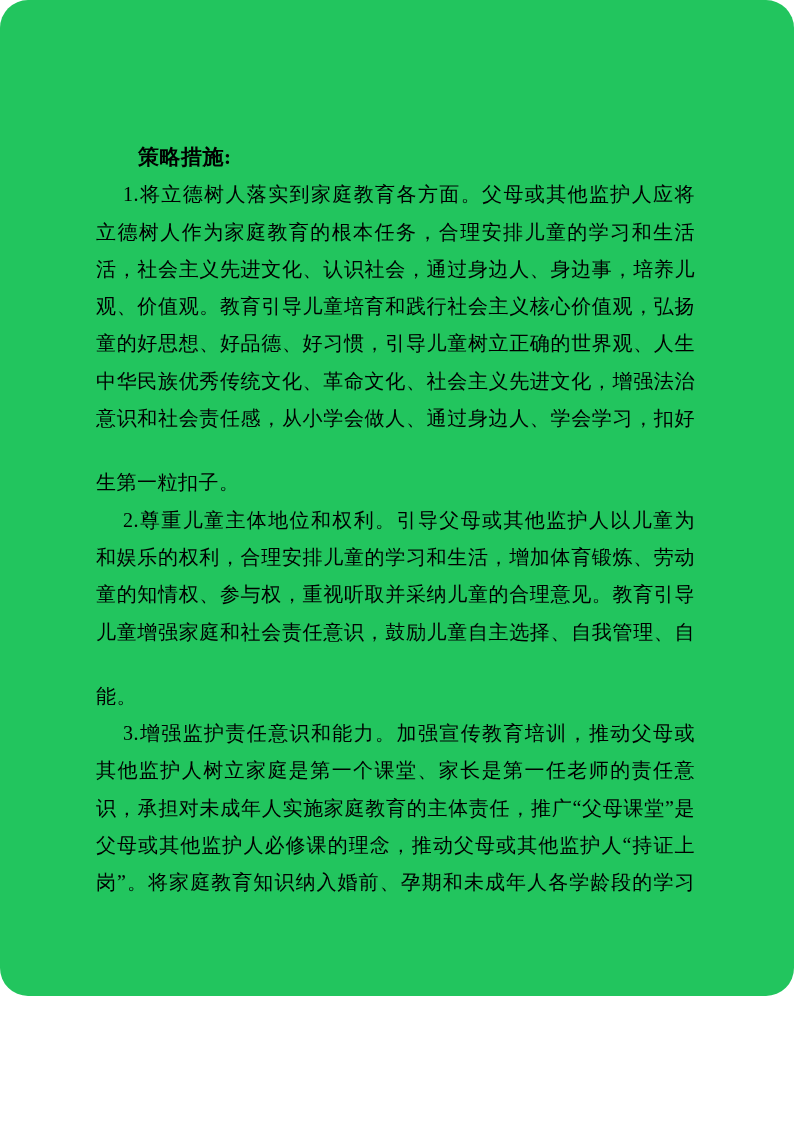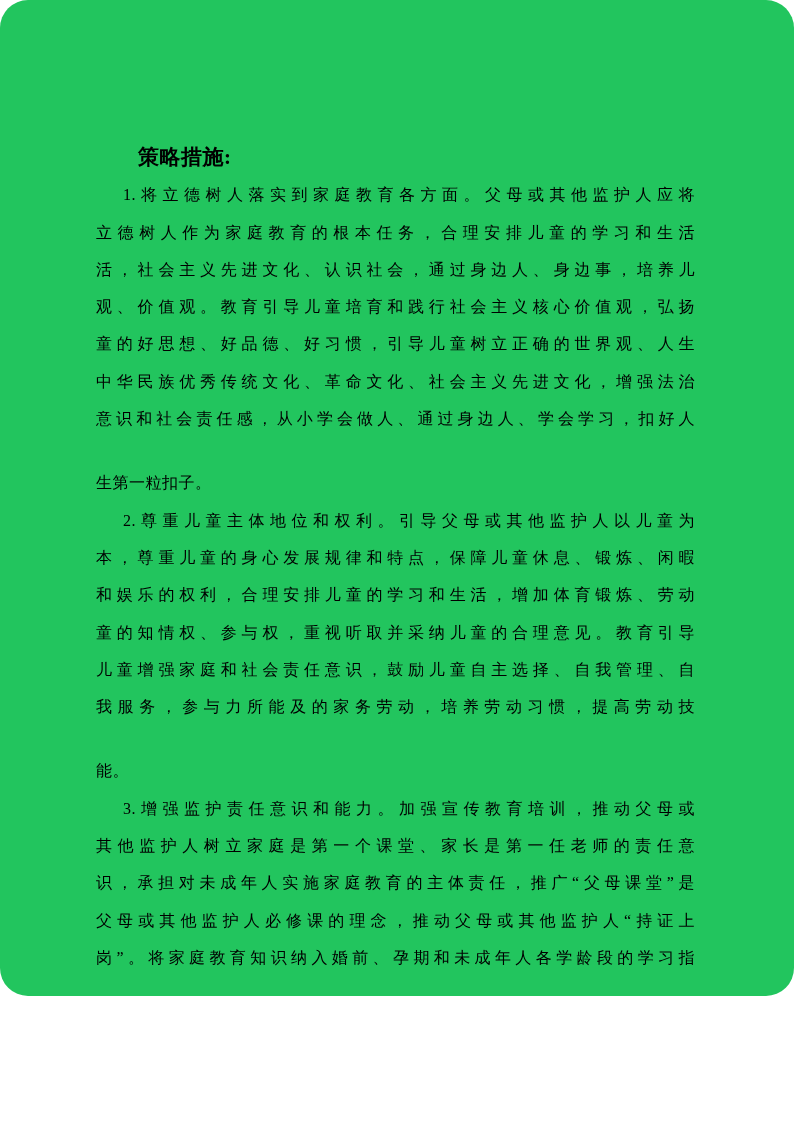--- a/index.html
+++ b/index.html
@@ -17,21 +17,21 @@
     overflow: hidden;
     border-radius: 28px;
   }
   .content {
     position: absolute;
     left: 96px;
     top: 139px;
     width: 599px;
   }
   .line {
-    font-size: 16px;
+    font-size: 20px;
     line-height: 37.3px;
     height: 37.3px;
     text-align: justify;
     text-align-last: justify;
     text-justify: inter-character;
     letter-spacing: 0.5px;
     overflow: hidden;
   }
   .heading-line {
     font-weight: bold;
@@ -67,25 +67,23 @@
     <div id="paragraphs">
         <div class="line first-line">1.将立德树人落实到家庭教育各方面。父母或其他监护人应将</div>
         <div class="line">立德树人作为家庭教育的根本任务，合理安排儿童的学习和生活</div>
         <div class="line">活，社会主义先进文化、认识社会，通过身边人、身边事，培养儿</div>
         <div class="line">观、价值观。教育引导儿童培育和践行社会主义核心价值观，弘扬</div>
         <div class="line">童的好思想、好品德、好习惯，引导儿童树立正确的世界观、人生</div>
         <div class="line">中华民族优秀传统文化、革命文化、社会主义先进文化，增强法治</div>
         <div class="line">意识和社会责任感，从小学会做人、通过身边人、学会学习，扣好人</div>
         <div class="line last-line">生第一粒扣子。</div>
         <div class="line first-line">2.尊重儿童主体地位和权利。引导父母或其他监护人以儿童为</div>
-        <div class="line">本，尊重儿童的身心发展规律和特点，保障儿童休息、锻炼、闲暇</div>
         <div class="line">和娱乐的权利，合理安排儿童的学习和生活，增加体育锻炼、劳动</div>
         <div class="line">童的知情权、参与权，重视听取并采纳儿童的合理意见。教育引导</div>
         <div class="line">儿童增强家庭和社会责任意识，鼓励儿童自主选择、自我管理、自</div>
-        <div class="line">我服务，参与力所能及的家务劳动，培养劳动习惯，提高劳动技</div>
         <div class="line last-line">能。</div>
         <div class="line first-line">3.增强监护责任意识和能力。加强宣传教育培训，推动父母或</div>
         <div class="line">其他监护人树立家庭是第一个课堂、家长是第一任老师的责任意</div>
         <div class="line">识，承担对未成年人实施家庭教育的主体责任，推广“父母课堂”是</div>
         <div class="line">父母或其他监护人必修课的理念，推动父母或其他监护人“持证上</div>
         <div class="line">岗”。将家庭教育知识纳入婚前、孕期和未成年人各学龄段的学习指</div>
       </div>
   </div>
   <div class="footer">
     <span>- 36 -</span>

